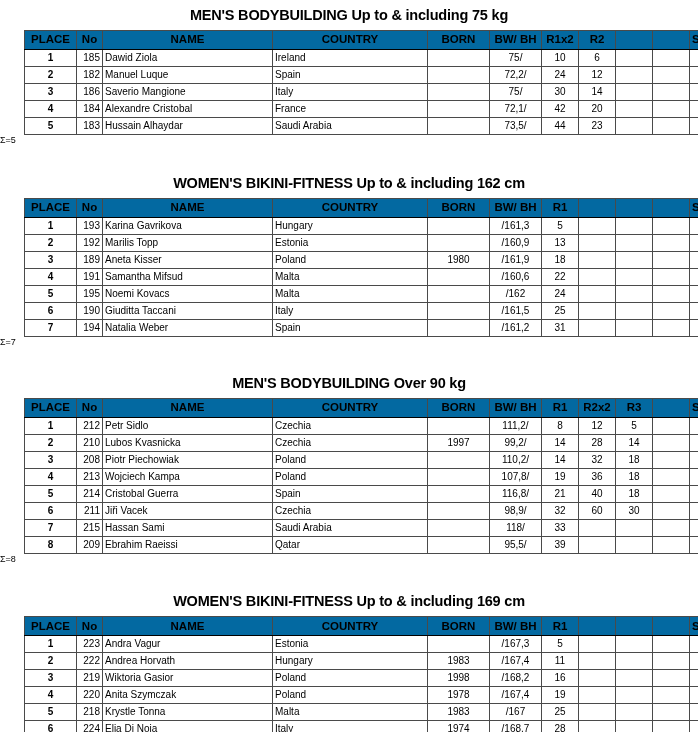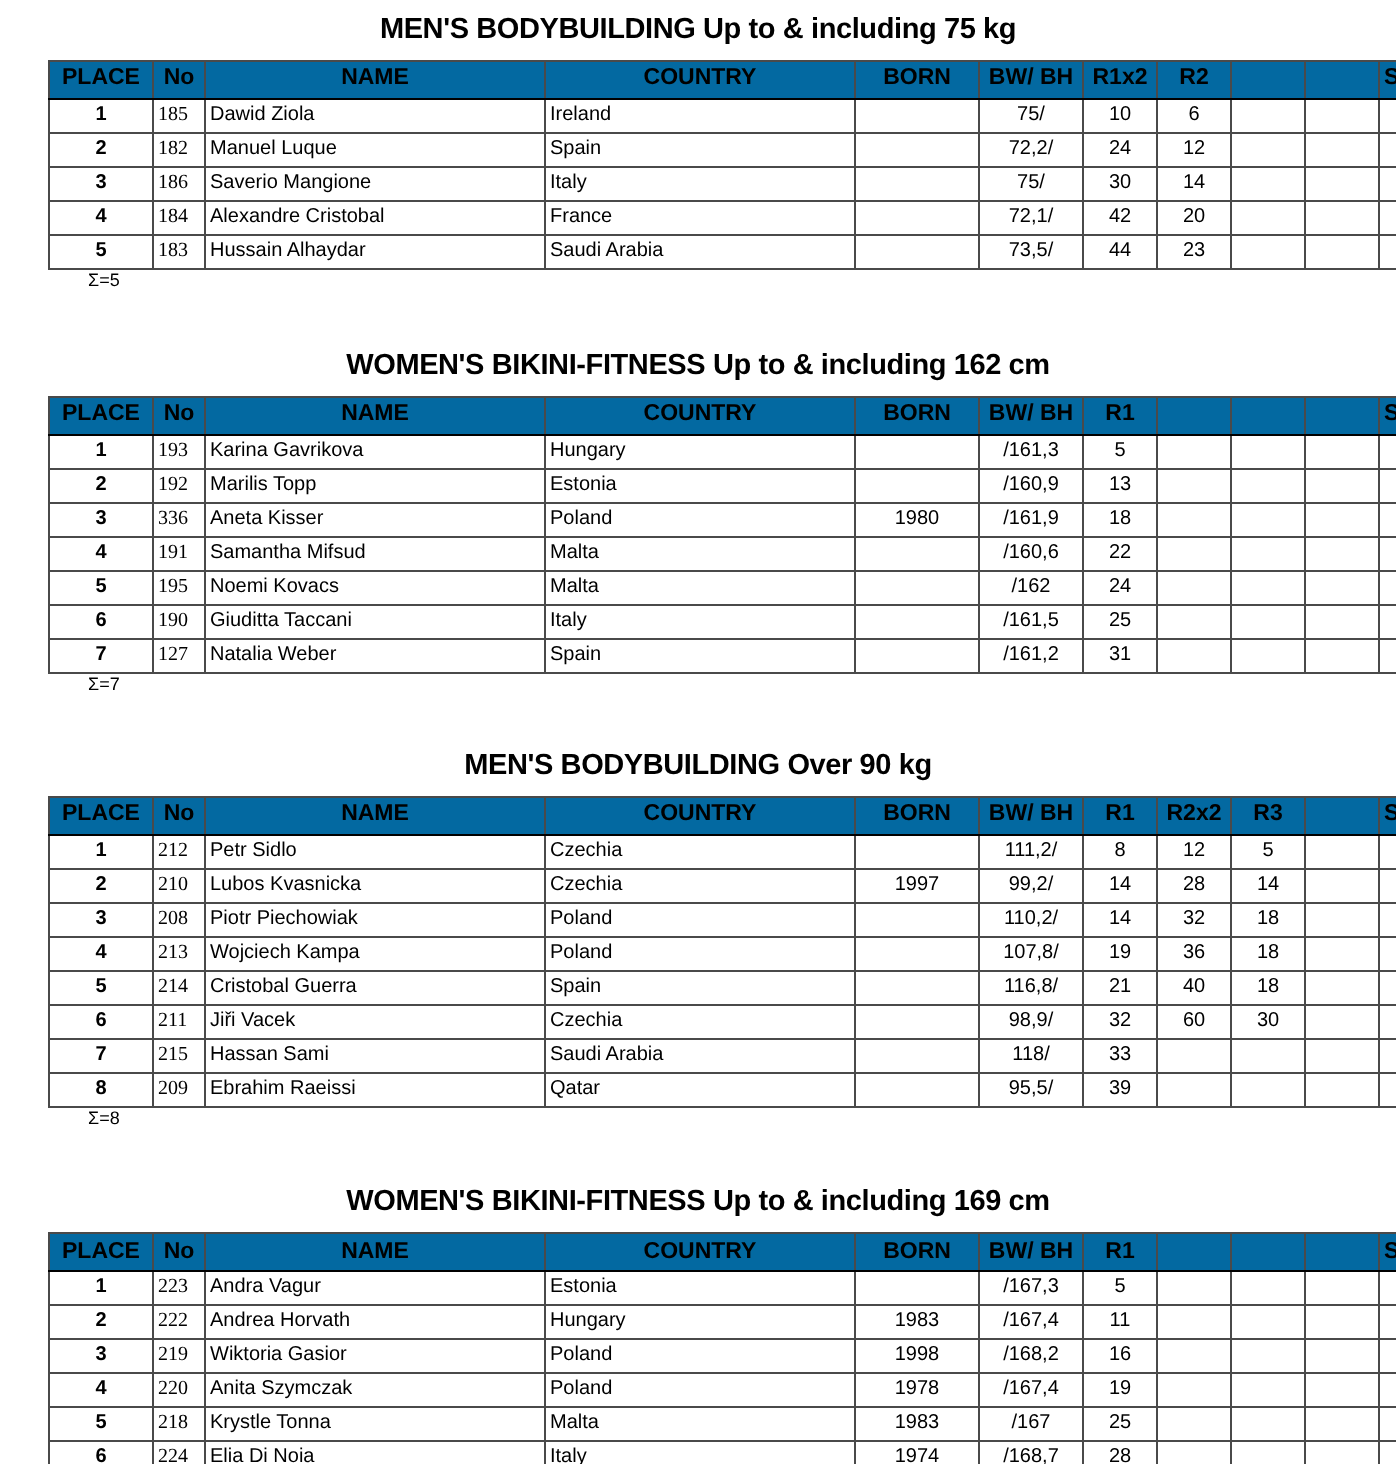--- a/index.html
+++ b/index.html
@@ -65,31 +65,30 @@
   }
   th.h-place { font-size: 10.5px; }
   th.h-no { font-size: 11.5px; }
   th.h-name, th.h-country { font-size: 12.5px; }
   th.h-born { font-size: 10.5px; }
   th.h-bw { font-size: 9.5px; }
   th.h-r { font-size: 10px; }
   th.h-score { font-size: 11.5px; }
 
   td.c-place { text-align: center; font-weight: bold; font-size: 10.5px; }
-  td.c-no { text-align: left; font-size: 9px; font-family: Liberation Serif, serif; }
+  td.c-no { text-align: right; font-size: 9px; }
   td.c-name { text-align: left; padding-left: 4px; font-size: 10px; }
   td.c-country { text-align: left; padding-left: 4px; font-size: 10px; }
   td.c-born { text-align: center; font-size: 10px; }
   td.c-bw { text-align: center; font-size: 10px; }
   td.c-r { text-align: center; font-size: 10px; }
   td.c-score { text-align: center; font-size: 10px; }
 
   .sum {
     font-size: 9px;
-    padding-left: 44px;
     line-height: 1.1;
     margin-top: 1px;
   }
 </style>
 </head>
 <body>
 
 <div class="page">
   <div id="sections-host">
       <div class="section" style="padding-top: 8px; padding-bottom: 8px;">
@@ -249,21 +248,21 @@
                 <td class="c-born"></td>
                 <td class="c-bw">/160,9</td>
                 <td class="c-r">13</td>
                 <td class="c-r"></td>
                 <td class="c-r"></td>
                 <td class="c-r"></td>
                 <td class="c-score">13</td>
               </tr>
               <tr>
                 <td class="c-place">3</td>
-                <td class="c-no">336</td>
+                <td class="c-no">189</td>
                 <td class="c-name">Aneta Kisser</td>
                 <td class="c-country">Poland</td>
                 <td class="c-born">1980</td>
                 <td class="c-bw">/161,9</td>
                 <td class="c-r">18</td>
                 <td class="c-r"></td>
                 <td class="c-r"></td>
                 <td class="c-r"></td>
                 <td class="c-score">18</td>
               </tr>
@@ -301,21 +300,21 @@
                 <td class="c-born"></td>
                 <td class="c-bw">/161,5</td>
                 <td class="c-r">25</td>
                 <td class="c-r"></td>
                 <td class="c-r"></td>
                 <td class="c-r"></td>
                 <td class="c-score">25</td>
               </tr>
               <tr>
                 <td class="c-place">7</td>
-                <td class="c-no">127</td>
+                <td class="c-no">194</td>
                 <td class="c-name">Natalia Weber</td>
                 <td class="c-country">Spain</td>
                 <td class="c-born"></td>
                 <td class="c-bw">/161,2</td>
                 <td class="c-r">31</td>
                 <td class="c-r"></td>
                 <td class="c-r"></td>
                 <td class="c-r"></td>
                 <td class="c-score">31</td>
               </tr>

